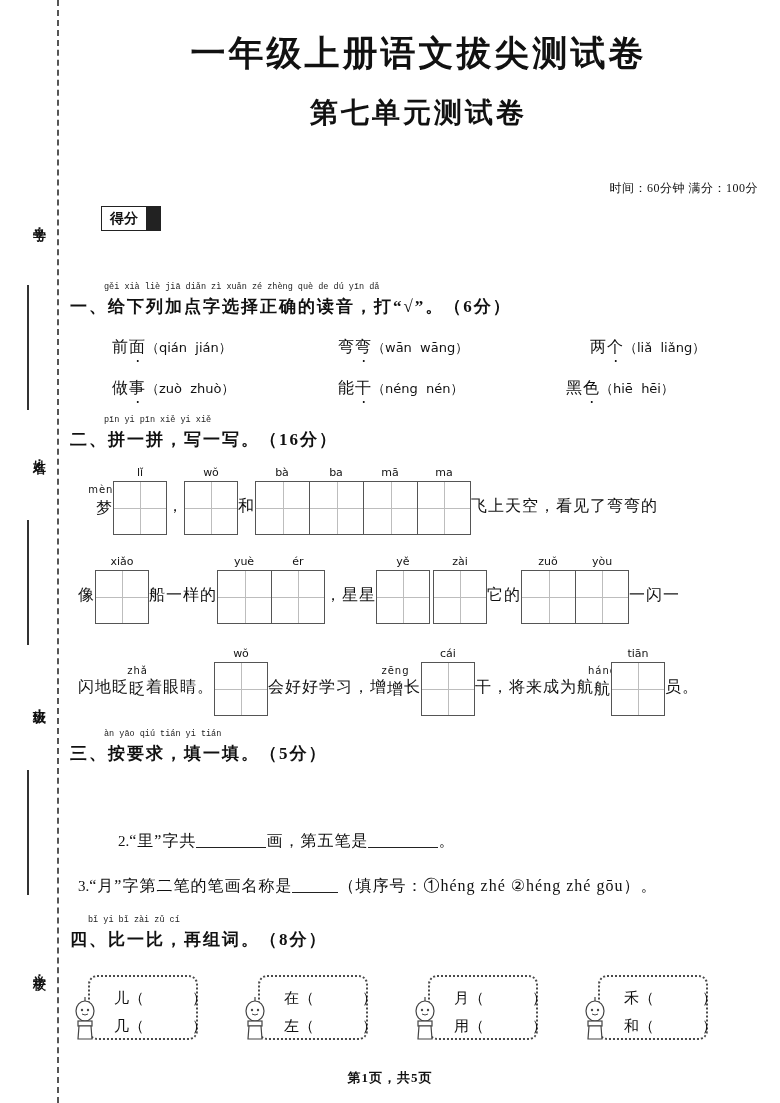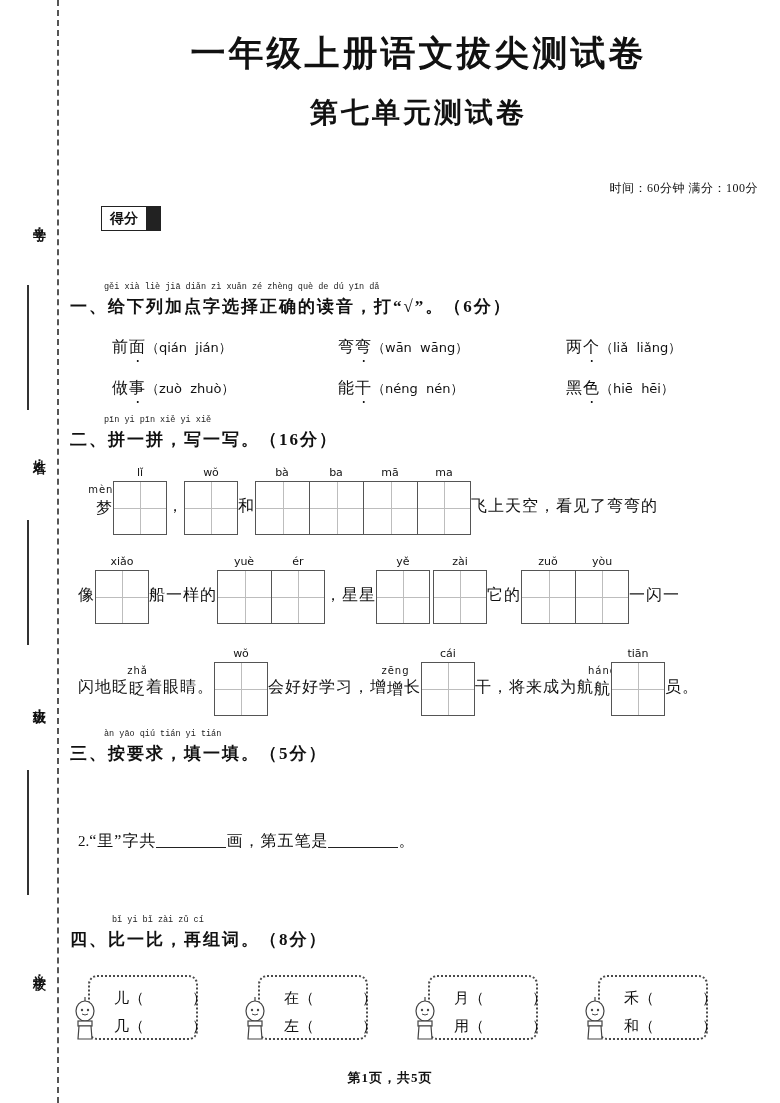--- a/index.html
+++ b/index.html
@@ -220,21 +220,21 @@
     <span>一、</span><span>给下列加点字选择正确的读音，打“√”。</span><span>（6分）</span>
   </div>
 
   <div class="q1">
     <div class="item" style="left:112px;top:337px;">
       <span class="hanzi">前</span><span class="hanzi dotted">面</span><span class="py-sm">（</span><span class="py-sm">qián</span><span class="py-sm">&nbsp;&nbsp;</span><span class="py-sm">jián</span><span class="py-sm">）</span>
     </div>
     <div class="item" style="left:338px;top:337px;">
       <span class="hanzi">弯</span><span class="hanzi dotted">弯</span><span class="py-sm">（</span><span class="py-sm">wān</span><span class="py-sm">&nbsp;&nbsp;</span><span class="py-sm">wāng</span><span class="py-sm">）</span>
     </div>
-    <div class="item" style="left:566px;top:337px;">
+    <div class="item" style="left:590px;top:337px;">
       <span class="hanzi">两</span><span class="hanzi dotted">个</span><span class="py-sm">（</span><span class="py-sm">liǎ</span><span class="py-sm">&nbsp;&nbsp;</span><span class="py-sm">liǎng</span><span class="py-sm">）</span>
     </div>
     <div class="item" style="left:112px;top:378px;">
       <span class="hanzi">做</span><span class="hanzi dotted">事</span><span class="py-sm">（</span><span class="py-sm">zuò</span><span class="py-sm">&nbsp;&nbsp;</span><span class="py-sm">zhuò</span><span class="py-sm">）</span>
     </div>
     <div class="item" style="left:338px;top:378px;">
       <span class="hanzi">能</span><span class="hanzi dotted">干</span><span class="py-sm">（</span><span class="py-sm">néng</span><span class="py-sm">&nbsp;&nbsp;</span><span class="py-sm">nén</span><span class="py-sm">）</span>
     </div>
     <div class="item" style="left:566px;top:378px;">
       <span class="hanzi">黑</span><span class="hanzi dotted">色</span><span class="py-sm">（</span><span class="py-sm">hiē</span><span class="py-sm">&nbsp;&nbsp;</span><span class="py-sm">hēi</span><span class="py-sm">）</span>
@@ -280,26 +280,29 @@
 
   <div class="row-line" style="left:78px;top:662px;">
     <span class="hanzi">闪地眨</span><span class="inline-py hanzi"><span class="pytop">zhǎ</span>眨</span><span class="hanzi">着眼睛。</span><span class="cellwrap"><span class="cellpy">wǒ</span><span class="tzg" style="width:54px;height:54px;"></span></span><span class="hanzi">会好好学习，增</span><span class="inline-py hanzi"><span class="pytop">zēng</span>增</span><span class="hanzi">长</span><span class="cellwrap"><span class="cellpy">cái</span><span class="tzg" style="width:54px;height:54px;"></span></span><span class="hanzi">干，将来成为航</span><span class="inline-py hanzi"><span class="pytop">háng</span>航</span><span class="cellwrap"><span class="cellpy">tiān</span><span class="tzg" style="width:54px;height:54px;"></span></span><span class="hanzi">员。</span>
   </div>
 
   <div class="sec-head" style="top:742px;">
     <span class="py" style="left:34px;">àn yāo qiú   tián yi tián</span>
     <span>三、</span><span>按要求，填一填。</span><span>（5分）</span>
   </div>
 
-  <div class="q3line" style="top:831px;">
+  <div class="q3line" style="top:831px;margin-left:40px;">
     <span>2.</span><span class="hanzi">“里”字共</span><span class="blank" style="width:70px;"></span><span class="hanzi">画，第五笔是</span><span class="blank" style="width:70px;"></span><span class="hanzi">。</span>
   </div>
+  <div class="q3line" style="top:876px;">
+    <span>3.</span><span class="hanzi">“月”字第二笔的笔画名称是</span><span class="blank" style="width:46px;"></span><span class="hanzi">（填序号：①héng zhé  ②héng zhé gōu）。</span>
+  </div>
 
   <div class="sec-head" style="top:928px;">
-    <span class="py" style="left:42px;">bǐ yi bǐ    zài zǔ cí</span>
+    <span class="py" style="left:18px;">bǐ yi bǐ    zài zǔ cí</span>
     <span>四、</span><span>比一比，再组词。</span><span>（8分）</span>
   </div>
 
   <div class="zuci-box" style="left:88px;top:975px;width:110px;height:65px;">
     <div class="pair">
       <div><span>儿（</span><span style="display:inline-block;width:48px;"></span><span>）</span></div>
       <div><span>几（</span><span style="display:inline-block;width:48px;"></span><span>）</span></div>
     </div>
   </div>
   <svg class="figure" style="left:72px;top:995px;" viewBox="0 0 26 48">

